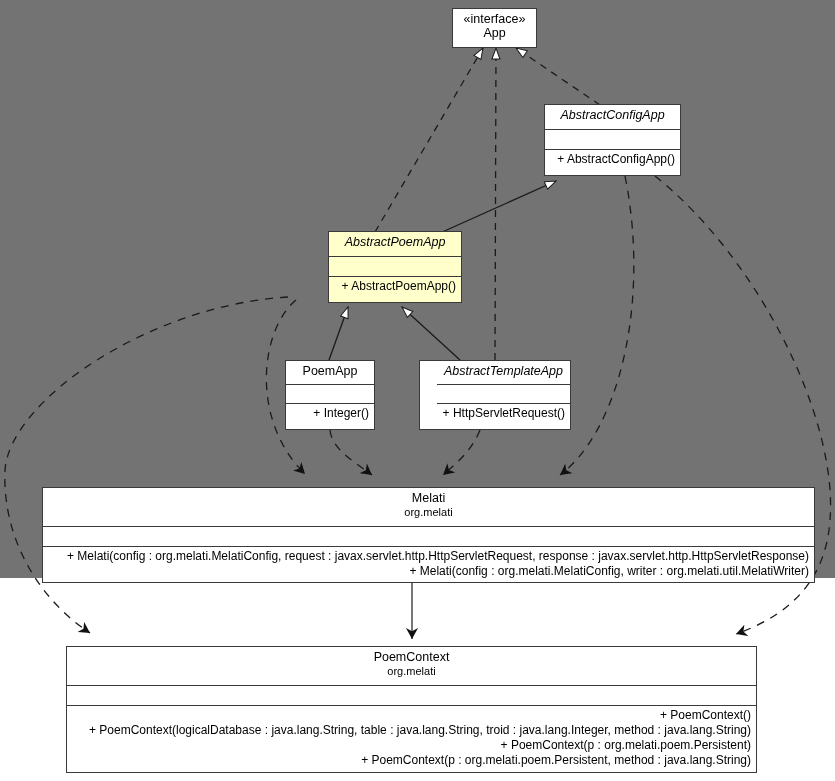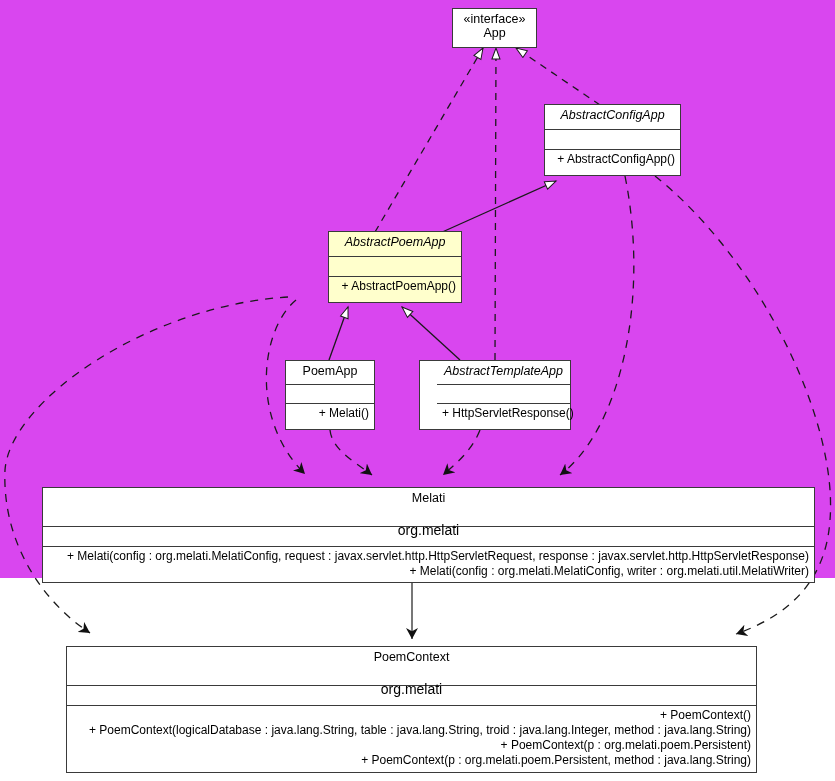--- a/index.html
+++ b/index.html
@@ -10,21 +10,21 @@
   body {
     width: 835px;
     height: 781px;
     overflow: hidden;
     font-family: "Liberation Sans", sans-serif;
   }
   #diagram-root {
     position: relative;
     width: 835px;
     height: 578px;
-    background: #d946ef;
+    background: #737373;
   }
   svg.edges {
     position: absolute;
     left: 0;
     top: 0;
     width: 835px;
     height: 781px;
     pointer-events: none;
   }
   .uml-class {
@@ -55,23 +55,23 @@
     color: #000;
   }
   .cls-name {
     font-size: 12.5px;
     color: #000;
   }
   .cls-name.italic {
     font-style: italic;
   }
   .pkg {
-    font-size: 14px;
-    color: #000;
-    margin-top: 17px;
+    font-size: 11px;
+    color: #000;
+    margin-top: 1px;
   }
   .attrs {
     height: 20px;
   }
   .ops {
     padding: 2px 5px 3px 5px;
     font-size: 12px;
     line-height: 15px;
     color: #000;
     white-space: nowrap;
@@ -152,31 +152,31 @@
       <div>+ AbstractPoemApp()</div>
     </div>
   </div>
 
   <div class="uml-class" style="left:285px; top:360px; width:90px; height:70px;">
     <div class="compartment hdr" style="height:24px;">
       <div class="cls-name">PoemApp</div>
     </div>
     <div class="compartment attrs" style="height:19px;"></div>
     <div class="compartment ops last">
-      <div>+ Melati()</div>
+      <div>+ Integer()</div>
     </div>
   </div>
 
   <div class="uml-class" style="left:419px; top:360px; width:152px; height:70px;padding-left:17px;">
     <div class="compartment hdr" style="height:24px;">
       <div class="cls-name italic">AbstractTemplateApp</div>
     </div>
     <div class="compartment attrs" style="height:19px;"></div>
     <div class="compartment ops last">
-      <div>+ HttpServletResponse()</div>
+      <div>+ HttpServletRequest()</div>
     </div>
   </div>
 
   <div class="uml-class" style="left:42px; top:487px; width:773px; height:96px;">
     <div class="compartment hdr" style="height:39px;">
       <div class="cls-name">Melati</div>
       <div class="pkg">org.melati</div>
     </div>
     <div class="compartment attrs" style="height:20px;"></div>
     <div class="compartment ops last">

